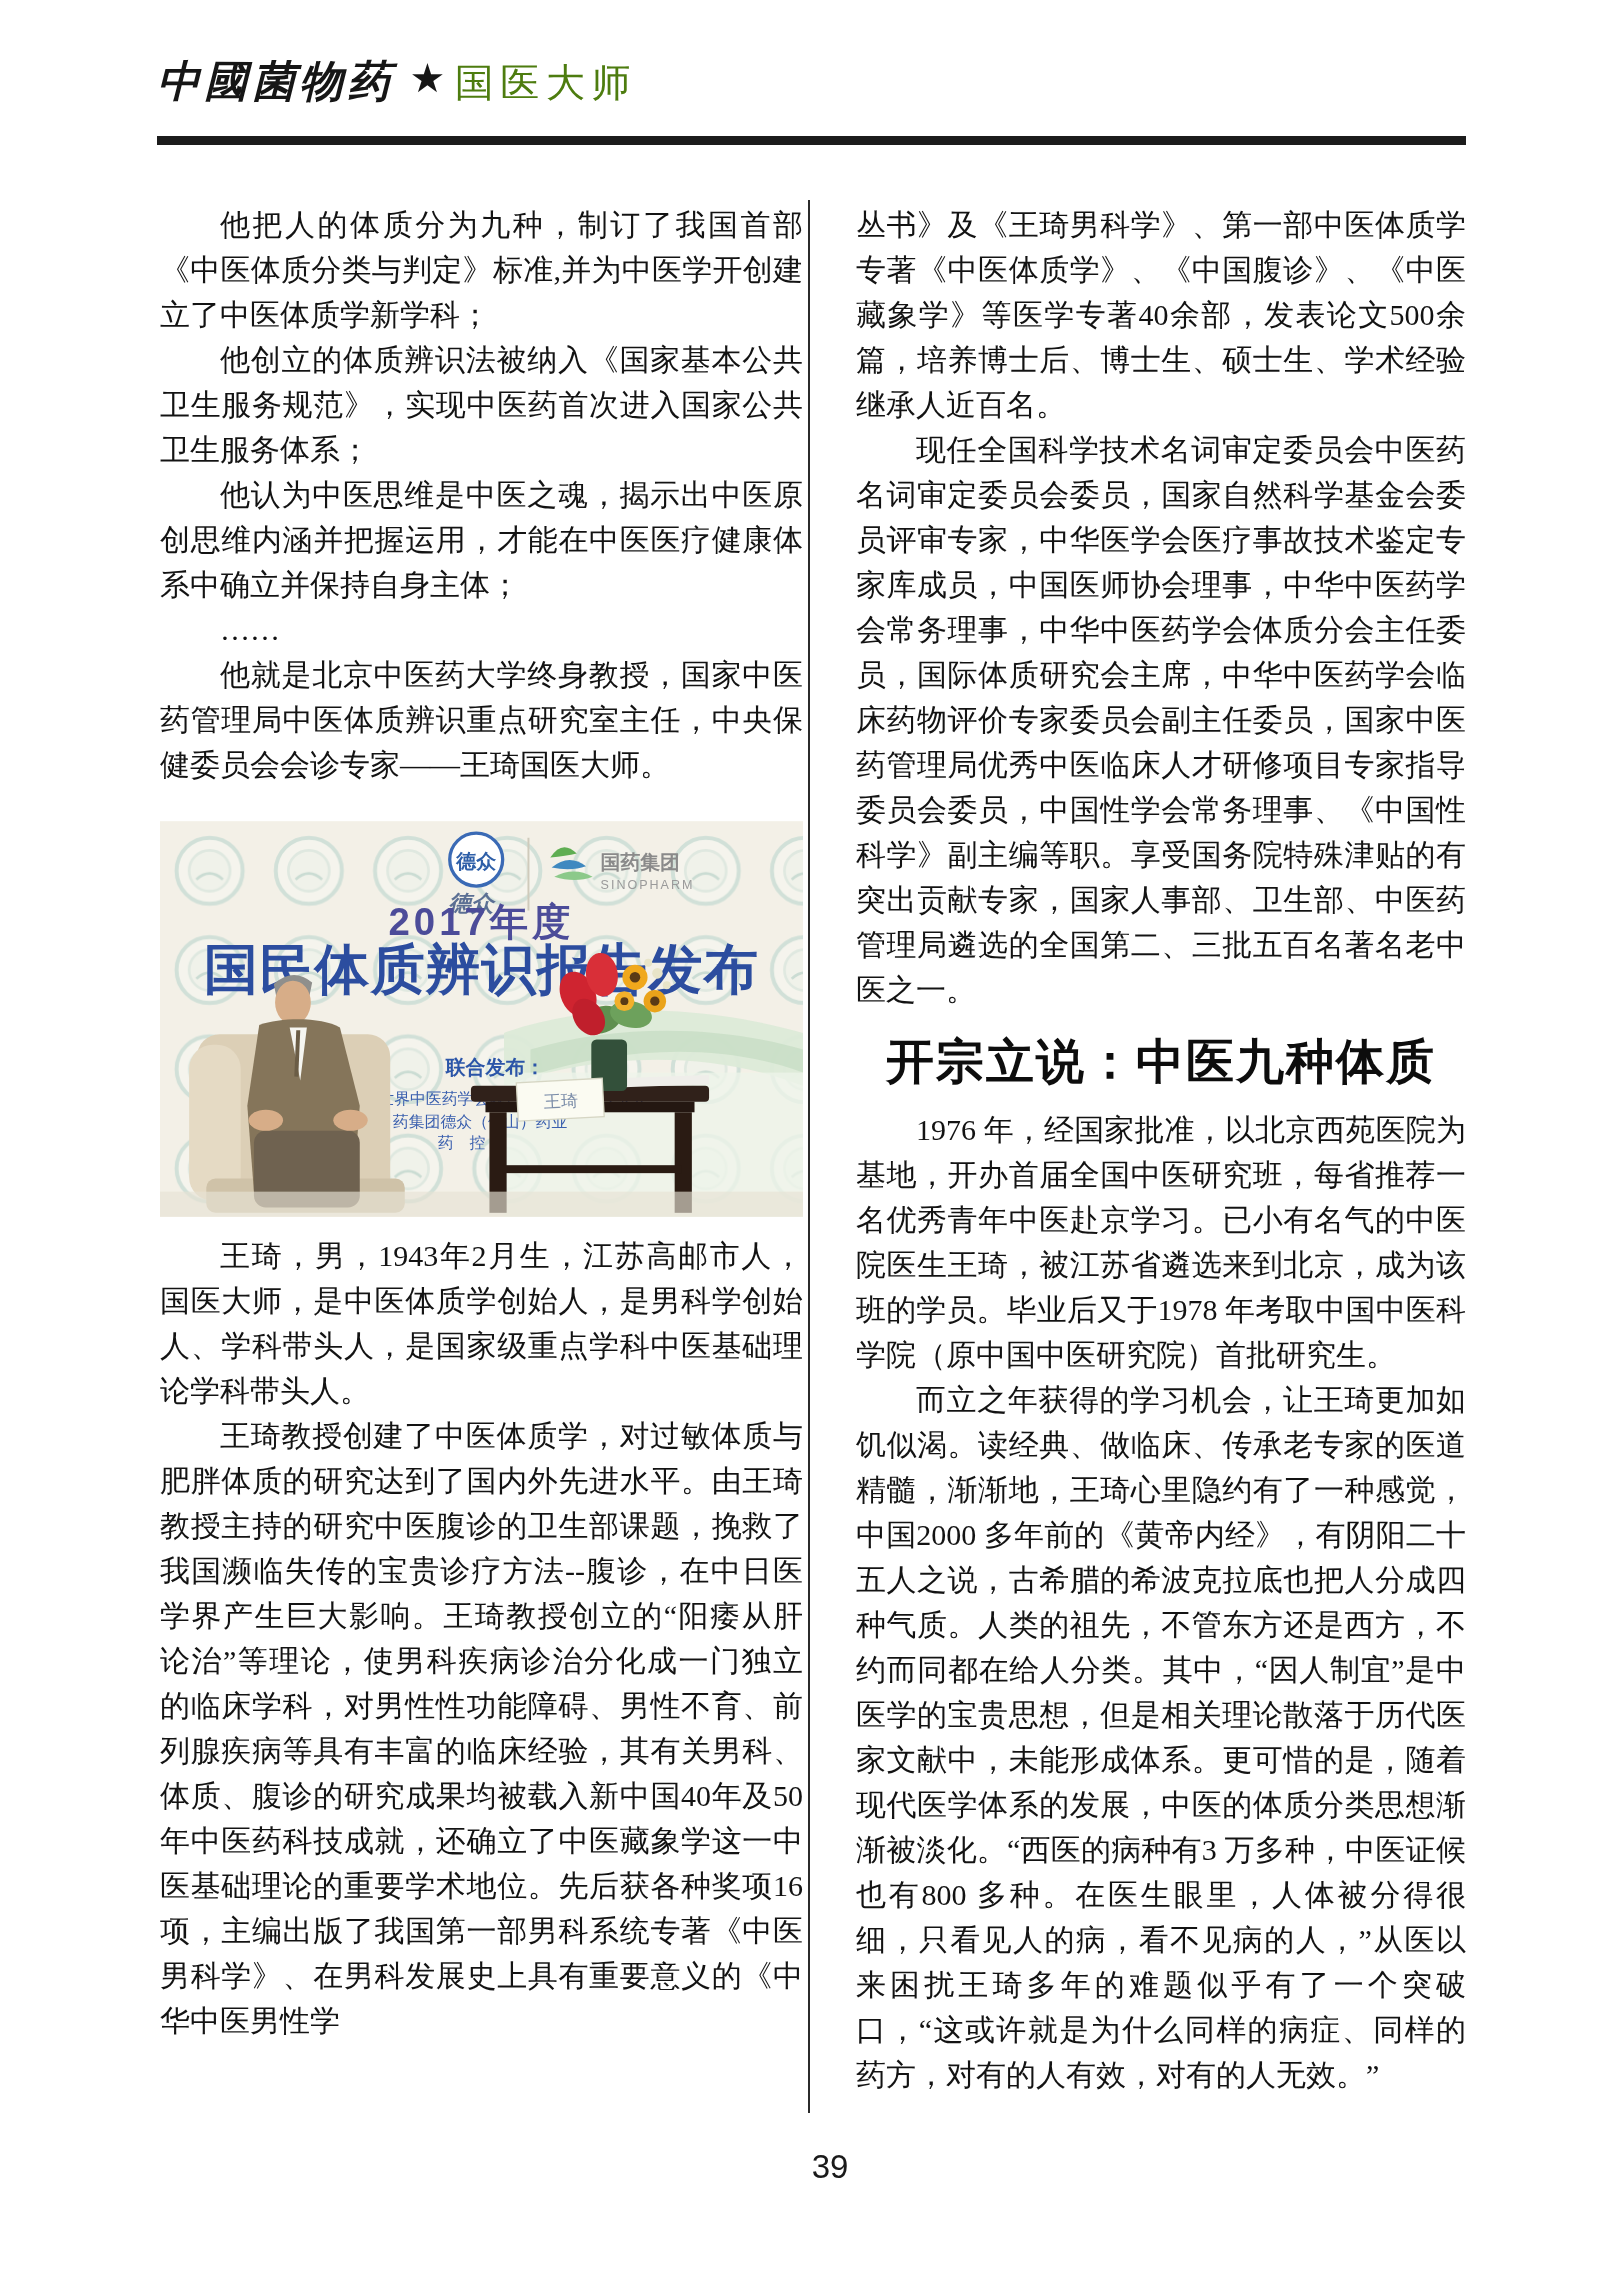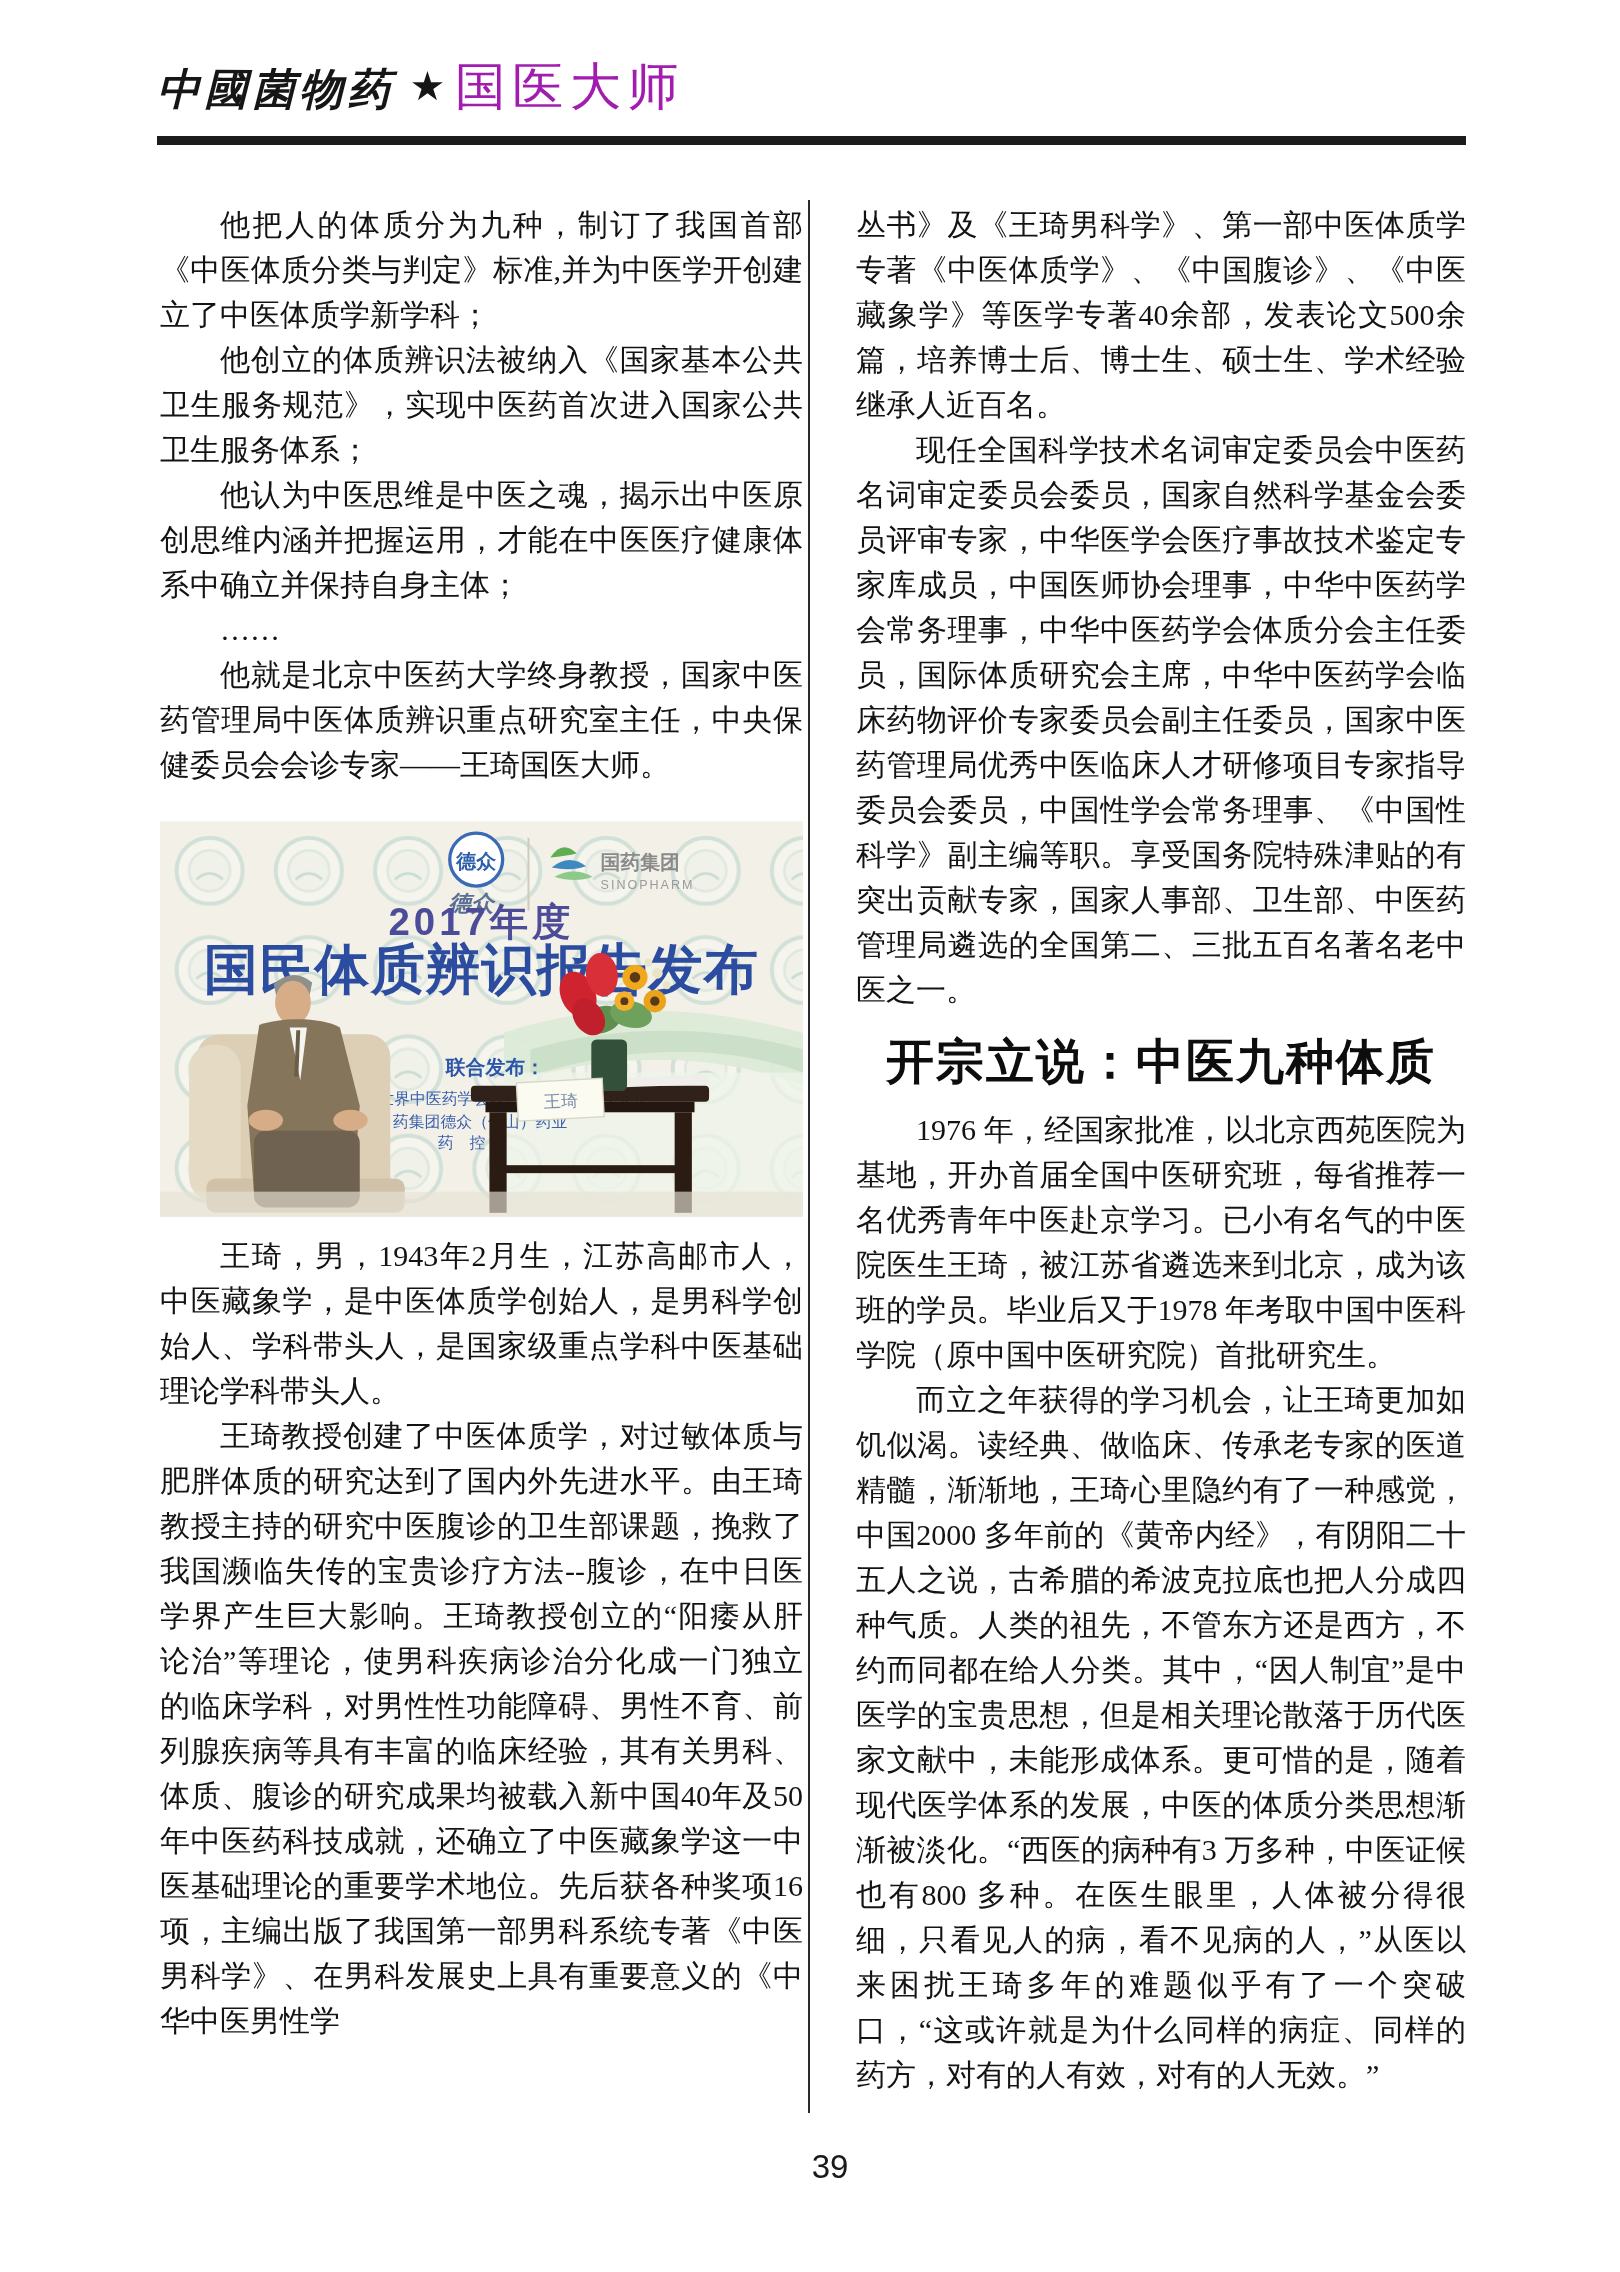--- a/index.html
+++ b/index.html
@@ -8,21 +8,21 @@
     background:#ffffff; overflow:hidden;
     font-family:"Liberation Serif", serif; color:#131313;
   }
   
   .header { position:absolute; left:157px; top:53px; height:73px; white-space:nowrap; }
   .logo-script {
     font-family:"DejaVu Serif", serif; font-style:italic; font-weight:bold;
     font-size:43px; letter-spacing:4.6px; color:#161616;
   }
   .header-star { font-size:40px; margin:0 9.3px 0 14.6px; color:#161616; vertical-align:4px; }
-  .header-section { font-size:51px; letter-spacing:6.6px; color:#a21caf; }
+  .header-section { font-size:39px; letter-spacing:6.6px; color:#4d7c0f; }
   .header-rule { position:absolute; left:157px; top:136px; width:1309px; height:8.6px; background:#1c1c1c; }
 
   
   .col {
     position:absolute; top:202px;
     font-size:30px; line-height:45px; text-align:justify;
   }
   .col-left  { left:160px;  width:643px; }
   .col-right { left:856px; width:610px; }
   .divider { position:absolute; left:808px; top:200px; width:2px; height:1913px; background:#2b2b2b; }
@@ -154,21 +154,21 @@
 
         <g transform="rotate(-3 605 420)">
           <rect x="540" y="392" width="130" height="58" fill="#fbfbf2" stroke="#d6d6c4" stroke-width="2"></rect>
           <text x="606" y="432" text-anchor="middle" font-family="Liberation Serif, serif" font-size="26" fill="#7a8ca8">王琦</text>
         </g>
 
         <rect x="0" y="560" width="972" height="38" fill="#e7e2d4" opacity="0.65"></rect>
       </svg>
     </div>
 
-    <p>王琦，男，1943年2月生，江苏高邮市人，中医藏象学，是中医体质学创始人，是男科学创始人、学科带头人，是国家级重点学科中医基础理论学科带头人。</p>
+    <p>王琦，男，1943年2月生，江苏高邮市人，国医大师，是中医体质学创始人，是男科学创始人、学科带头人，是国家级重点学科中医基础理论学科带头人。</p>
     <p>王琦教授创建了中医体质学，对过敏体质与肥胖体质的研究达到了国内外先进水平。由王琦教授主持的研究中医腹诊的卫生部课题，挽救了我国濒临失传的宝贵诊疗方法--腹诊，在中日医学界产生巨大影响。王琦教授创立的“阳痿从肝论治”等理论，使男科疾病诊治分化成一门独立的临床学科，对男性性功能障碍、男性不育、前列腺疾病等具有丰富的临床经验，其有关男科、体质、腹诊的研究成果均被载入新中国40年及50年中医药科技成就，还确立了中医藏象学这一中医基础理论的重要学术地位。先后获各种奖项16项，主编出版了我国第一部男科系统专著《中医男科学》、在男科发展史上具有重要意义的《中华中医男性学</p>
   </div>
 
   <div class="col col-right">
     <p class="noindent">丛书》及《王琦男科学》、第一部中医体质学专著《中医体质学》、《中国腹诊》、《中医藏象学》等医学专著40余部，发表论文500余篇，培养博士后、博士生、硕士生、学术经验继承人近百名。</p>
     <p>现任全国科学技术名词审定委员会中医药名词审定委员会委员，国家自然科学基金会委员评审专家，中华医学会医疗事故技术鉴定专家库成员，中国医师协会理事，中华中医药学会常务理事，中华中医药学会体质分会主任委员，国际体质研究会主席，中华中医药学会临床药物评价专家委员会副主任委员，国家中医药管理局优秀中医临床人才研修项目专家指导委员会委员，中国性学会常务理事、《中国性科学》副主编等职。享受国务院特殊津贴的有突出贡献专家，国家人事部、卫生部、中医药管理局遴选的全国第二、三批五百名著名老中医之一。</p>
     <h2 class="col-heading">开宗立说：中医九种体质</h2>
     <p>1976 年，经国家批准，以北京西苑医院为基地，开办首届全国中医研究班，每省推荐一名优秀青年中医赴京学习。已小有名气的中医院医生王琦，被江苏省遴选来到北京，成为该班的学员。毕业后又于1978 年考取中国中医科学院（原中国中医研究院）首批研究生。</p>
     <p>而立之年获得的学习机会，让王琦更加如饥似渴。读经典、做临床、传承老专家的医道精髓，渐渐地，王琦心里隐约有了一种感觉，中国2000 多年前的《黄帝内经》，有阴阳二十五人之说，古希腊的希波克拉底也把人分成四种气质。人类的祖先，不管东方还是西方，不约而同都在给人分类。其中，“因人制宜”是中医学的宝贵思想，但是相关理论散落于历代医家文献中，未能形成体系。更可惜的是，随着现代医学体系的发展，中医的体质分类思想渐渐被淡化。“西医的病种有3 万多种，中医证候也有800 多种。在医生眼里，人体被分得很细，只看见人的病，看不见病的人，”从医以来困扰王琦多年的难题似乎有了一个突破口，“这或许就是为什么同样的病症、同样的药方，对有的人有效，对有的人无效。”</p>
   </div>

